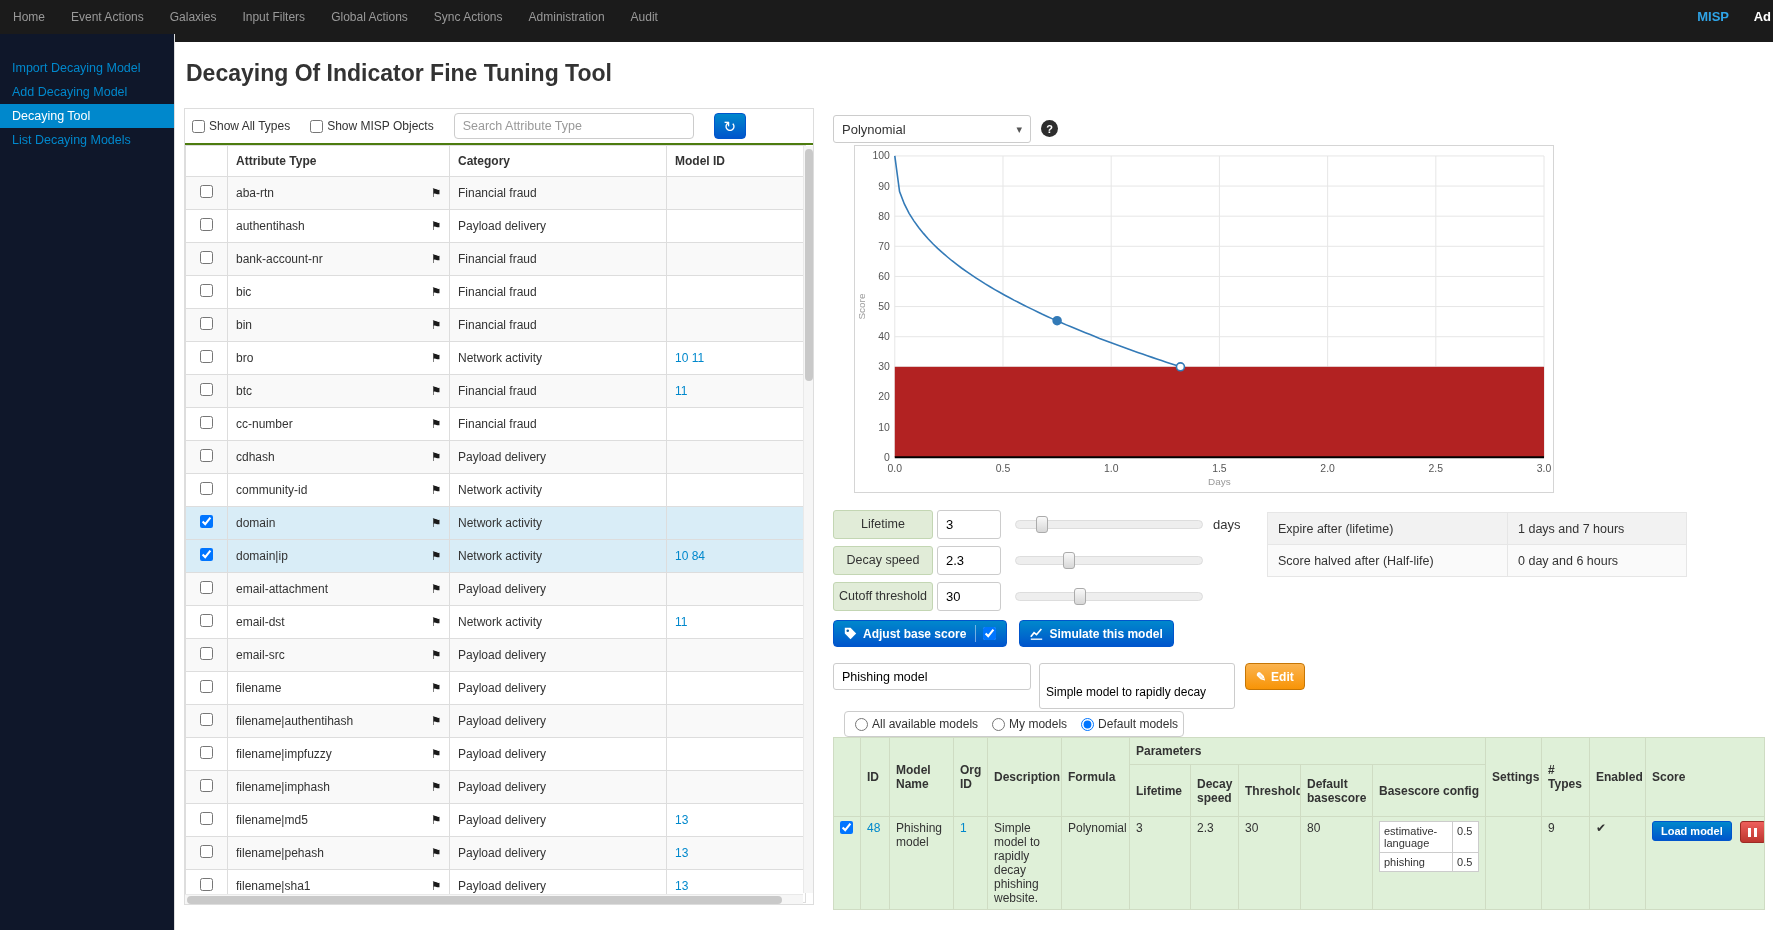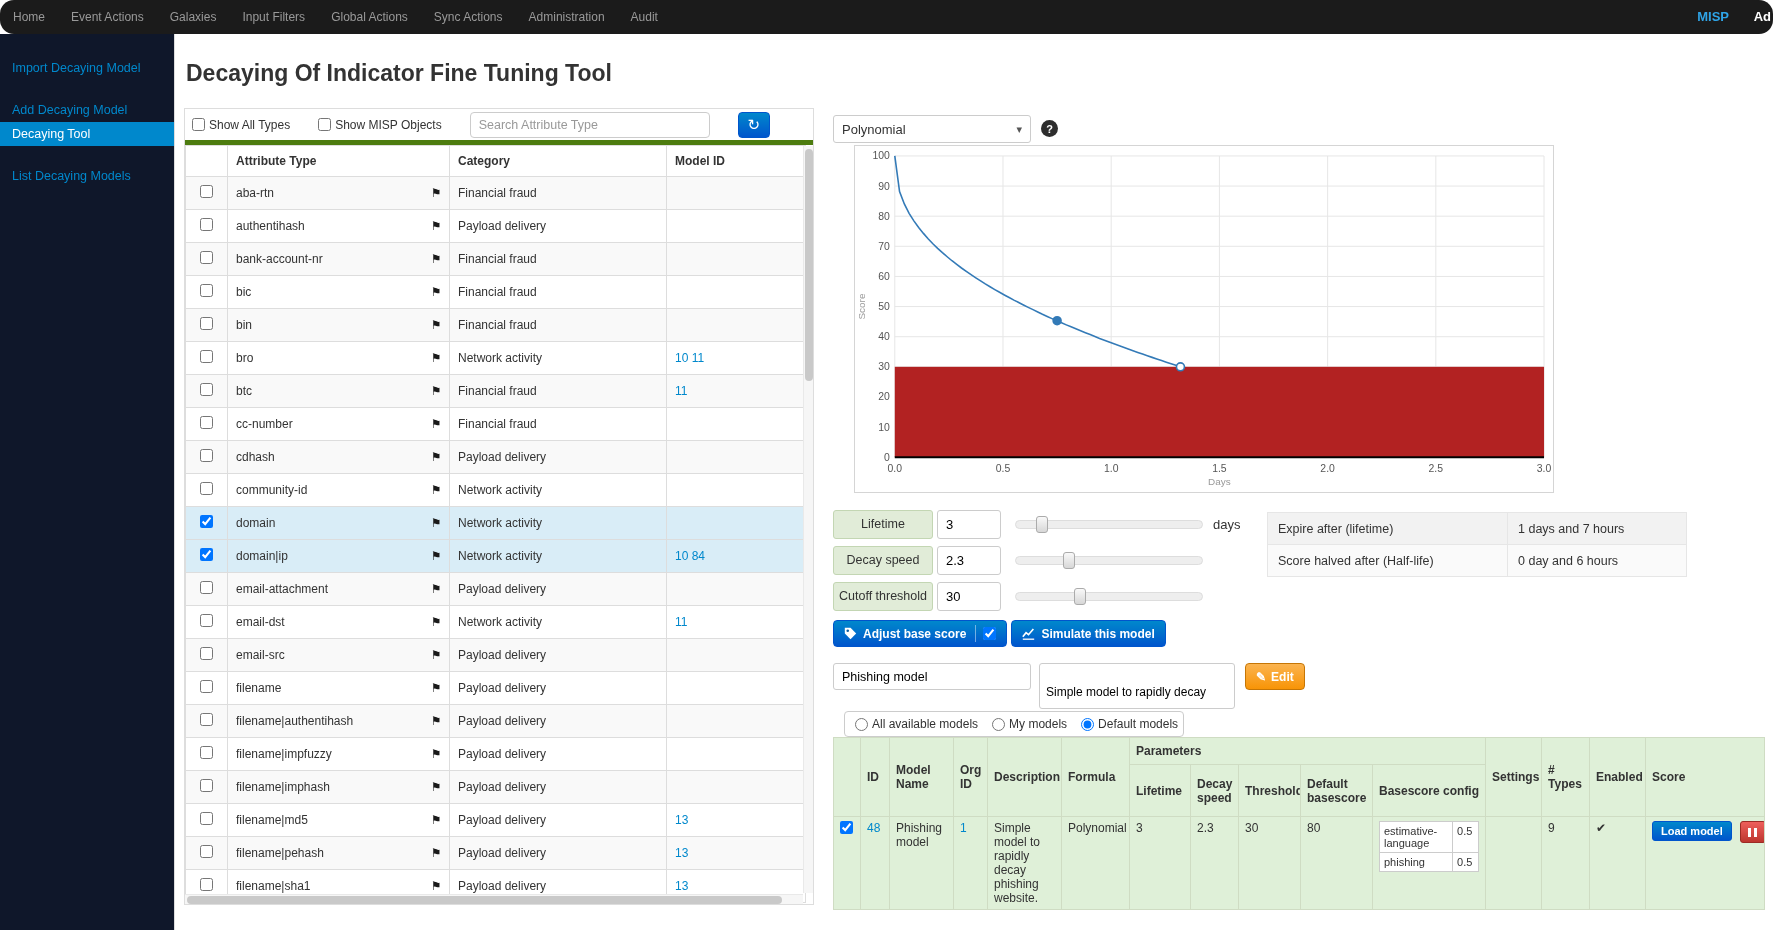--- a/index.html
+++ b/index.html
@@ -1,36 +1,36 @@
 <!DOCTYPE html>
 <html style="--accent-blue: #0088cc; --brand-blue: #2fa4e7; --selected-row: #d9edf7; --success-bg: #dff0d8; --threshold-red: #b22222; --curve-blue: #337ab7; --label-green: #e1ecd8; --warning-orange: #f89406; --danger-red: #bd362f;"><head>
 <meta charset="utf-8">
 <style>
   *{margin:0;padding:0;box-sizing:border-box;}
   html,body{background:#fff;}
   body{width:1773px;height:930px;position:relative;overflow:hidden;
        font-family:"Liberation Sans",sans-serif;color:#333;font-size:13px;}
 
   
-  .navbar{position:absolute;left:0;top:0;width:1773px;height:34px;background:#1b1b1b;display:flex;border-radius:14px;}
+  .navbar{position:absolute;left:0;top:0;width:1773px;height:42px;background:#1b1b1b;display:flex;}
   .nav-item{line-height:34px;padding:0 13px;font-size:12px;color:#999;cursor:pointer;white-space:nowrap;}
   .nav-brand{position:absolute;right:44px;line-height:34px;font-weight:bold;font-size:13px;color:var(--brand-blue,#2fa4e7);}
   .nav-right{position:absolute;right:2px;line-height:34px;font-weight:bold;font-size:13px;color:#fff;}
 
   
   .sidebar{position:absolute;left:0;top:34px;width:175px;height:896px;border-right:1px solid #ddd;padding-top:22px;background:#0f172a;}
   .side-item{height:24px;line-height:24px;padding-left:12px;font-size:12.5px;color:var(--accent-blue,#0088cc);cursor:pointer;white-space:nowrap;}
-  .side-item.gap{margin-top:18px;}
+  .side-item.gap{margin-top:0;}
   .side-item.active{background:var(--accent-blue,#0088cc);color:#fff;}
 
   .page-title{position:absolute;left:186px;top:60px;font-size:23px;font-weight:bold;color:#333;white-space:nowrap;}
 
   
   .left-panel{position:absolute;left:184px;top:108px;width:630px;height:797px;border:1px solid #ddd;background:#fff;overflow:hidden;}
-  .filter-bar{height:36px;display:flex;align-items:center;gap:28px;padding:0 7px;border-bottom:5px solid #4d7c0f;}
+  .filter-bar{height:36px;display:flex;align-items:center;gap:20px;padding:0 7px;border-bottom:2px solid #4d7c0f;}
   .chk{display:flex;align-items:center;gap:4px;font-size:12px;color:#333;cursor:pointer;white-space:nowrap;}
   .search{width:240px;height:26px;border:1px solid #ccc;border-radius:4px;padding:0 8px;font-size:12.5px;font-family:inherit;color:#333;}
   .search::placeholder{color:#999;}
   .btn-refresh{width:32px;height:26px;border:1px solid #0055cc;border-radius:4px;
                background:linear-gradient(#0088cc,#0055cc);color:#fff;font-size:15px;line-height:1;cursor:pointer;}
   .attr-table{width:620px;border-collapse:collapse;table-layout:fixed;font-size:12px;}
   .attr-table th{height:31px;text-align:left;padding:1px 8px;font-weight:bold;border:1px solid #ddd;background:#fff;}
   .attr-table td{height:33px;padding:0 8px;border:1px solid #ddd;overflow:hidden;white-space:nowrap;}
   .attr-table tbody tr:nth-child(odd) td{background:#f9f9f9;}
   .attr-table tbody tr.sel td{background:var(--selected-row,#d9edf7);}
@@ -62,21 +62,21 @@
   .ctl-row{display:flex;align-items:center;height:29px;margin-bottom:7px;}
   .ctl-label{width:100px;height:29px;line-height:27px;background:var(--label-green,#e1ecd8);border:1px solid #c3d6b3;
              border-radius:3px;text-align:center;font-size:12.5px;}
   .ctl-input{width:64px;height:29px;border:1px solid #ccc;border-radius:3px;padding:0 8px;font-size:13px;margin-left:4px;font-family:inherit;}
   .ctl-track{position:relative;width:188px;height:9px;background:#eee;border:1px solid #ddd;border-radius:5px;margin-left:14px;}
   .ctl-thumb{position:absolute;top:-5px;width:12px;height:17px;background:linear-gradient(#f9f9f9,#d7d7d7);
              border:1px solid #ababab;border-radius:3px;cursor:pointer;}
   .ctl-suffix{margin-left:10px;font-size:13px;}
 
   
-  .btn-row{position:absolute;left:833px;top:620px;display:flex;gap:4px;}
+  .btn-row{position:absolute;left:833px;top:620px;display:flex;gap:12px;}
   .btn-blue{height:27px;display:inline-flex;align-items:center;gap:6px;padding:0 10px;
             background:linear-gradient(#0088cc,#0055cc);border:1px solid #0055cc;border-radius:4px;
             color:#fff;font-size:12px;font-weight:bold;cursor:pointer;font-family:inherit;}
   .adj-check{display:flex;align-items:center;margin-left:3px;padding-left:7px;border-left:1px solid rgba(255,255,255,.45);height:17px;}
   .icon-svg{display:inline-flex;}
 
   
   .expiry{position:absolute;left:1267px;top:512px;width:420px;border-collapse:collapse;font-size:12.5px;}
   .expiry td{height:32px;padding:0 10px;border:1px solid #e6e6e6;}
   .expiry tr:first-child td{background:#f2f2f2;}

